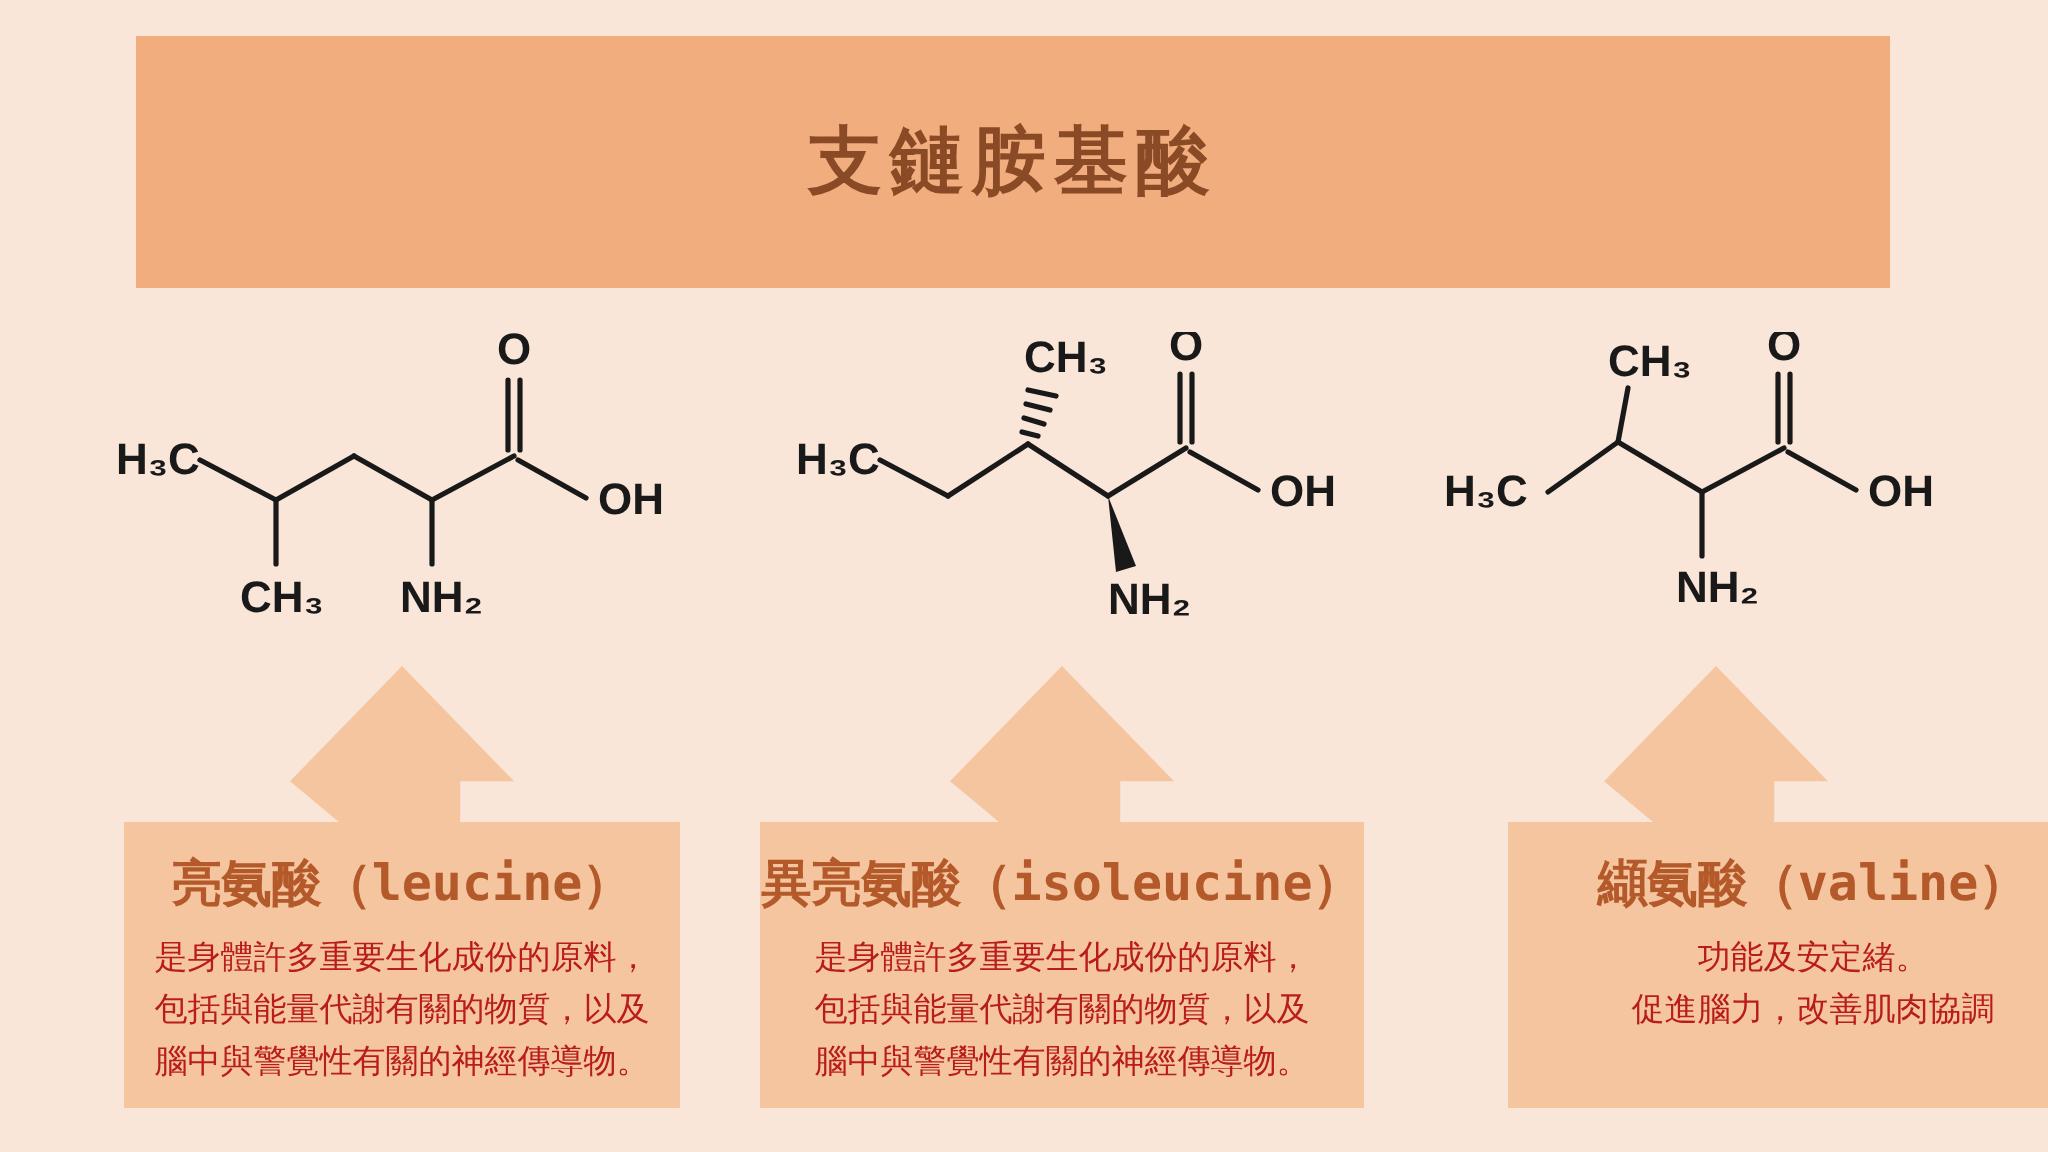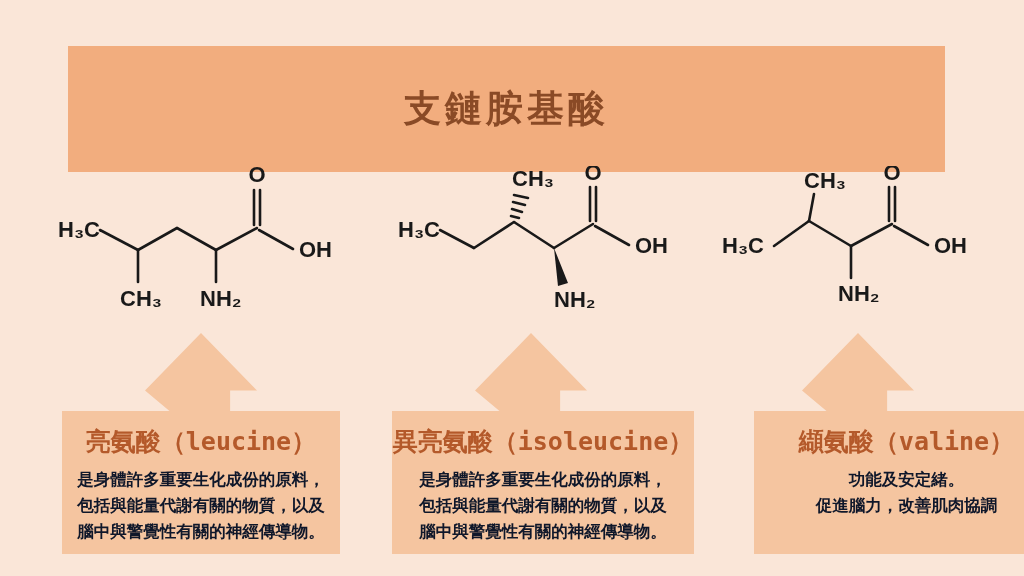--- a/index.html
+++ b/index.html
@@ -9,21 +9,20 @@
     position:relative;
     overflow:hidden;
     font-family:"Liberation Sans","DejaVu Sans",sans-serif;
   }
   
   .banner{
     position:absolute;left:68px;top:18px;width:877px;height:126px;
     background:#f2ad7e;
     display:flex;flex-direction:row;align-items:center;justify-content:center;
     color:#8a4a26;
-    margin-top:28px;
   }
   .banner-title{
     font-size:37px;font-weight:bold;letter-spacing:4px;line-height:44px;
     font-family:"DejaVu Sans Mono","Liberation Sans",sans-serif;
   }
   .banner-subtitle{
     font-size:32px;font-weight:bold;line-height:48px;letter-spacing:0px;
     font-family:"DejaVu Sans Mono","Liberation Sans",sans-serif;
   }
   
@@ -48,30 +47,30 @@
   #arrow-2{left:475px;}
   #arrow-3{left:802px;}
   
   .card{
     position:absolute;top:411px;height:143px;
     background:#f5c5a0;
     display:flex;flex-direction:column;align-items:center;
     box-sizing:border-box;padding-top:16px;
   }
   #card-1{left:62px;width:278px;}
-  #card-2{left:392px;width:302px;}
+  #card-2{left:380px;width:302px;}
   #card-3{left:754px;width:305px;}
   .card-title{
     color:#b4592a;font-weight:bold;font-size:25px;line-height:30px;
     white-space:nowrap;
     font-family:"DejaVu Sans Mono","Liberation Sans",sans-serif;
   }
   .card-body{
     margin-top:9px;
-    color:#0f172a;font-size:16.5px;font-weight:bold;line-height:26px;
+    color:#b91c1c;font-size:16.5px;font-weight:normal;line-height:26px;
     text-align:center;
   }
   .card-body span{display:block;}
 </style>
 </head>
 <body>
 
 <div class="banner">
   <div class="banner-title">支鏈胺基酸</div>
 </div>

